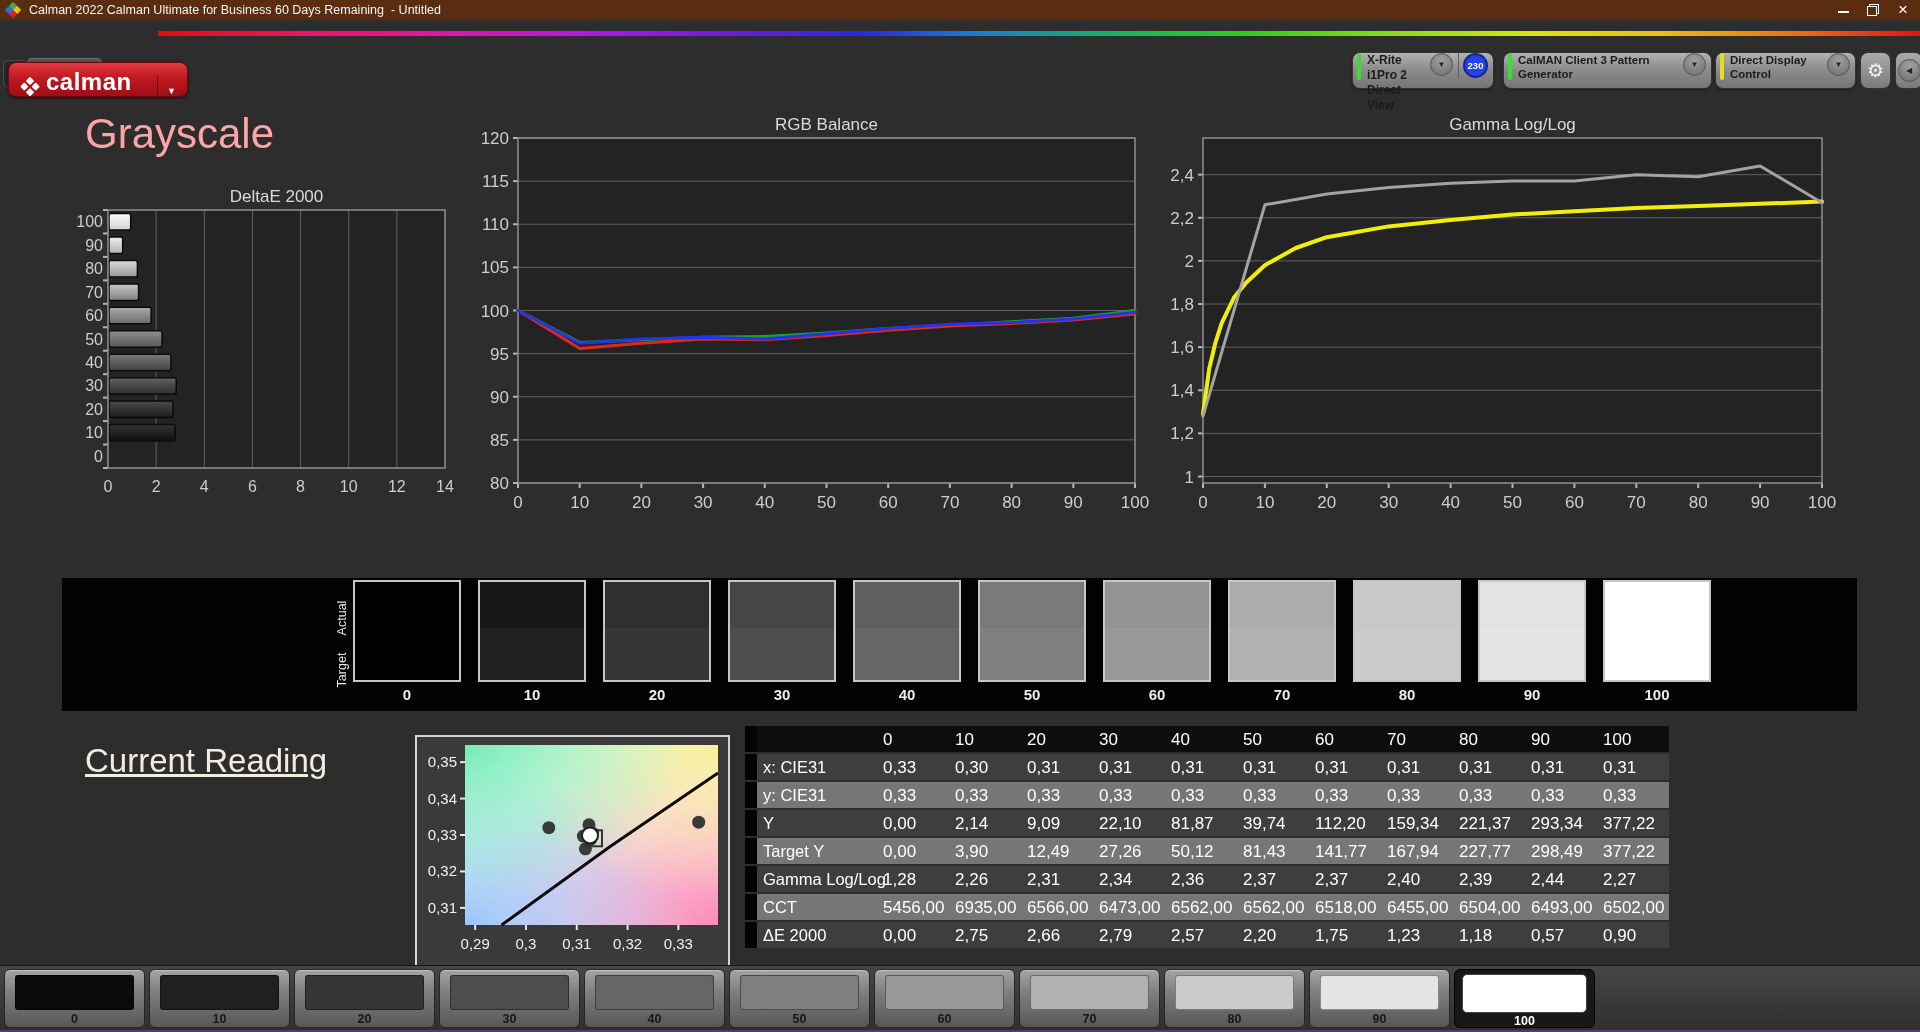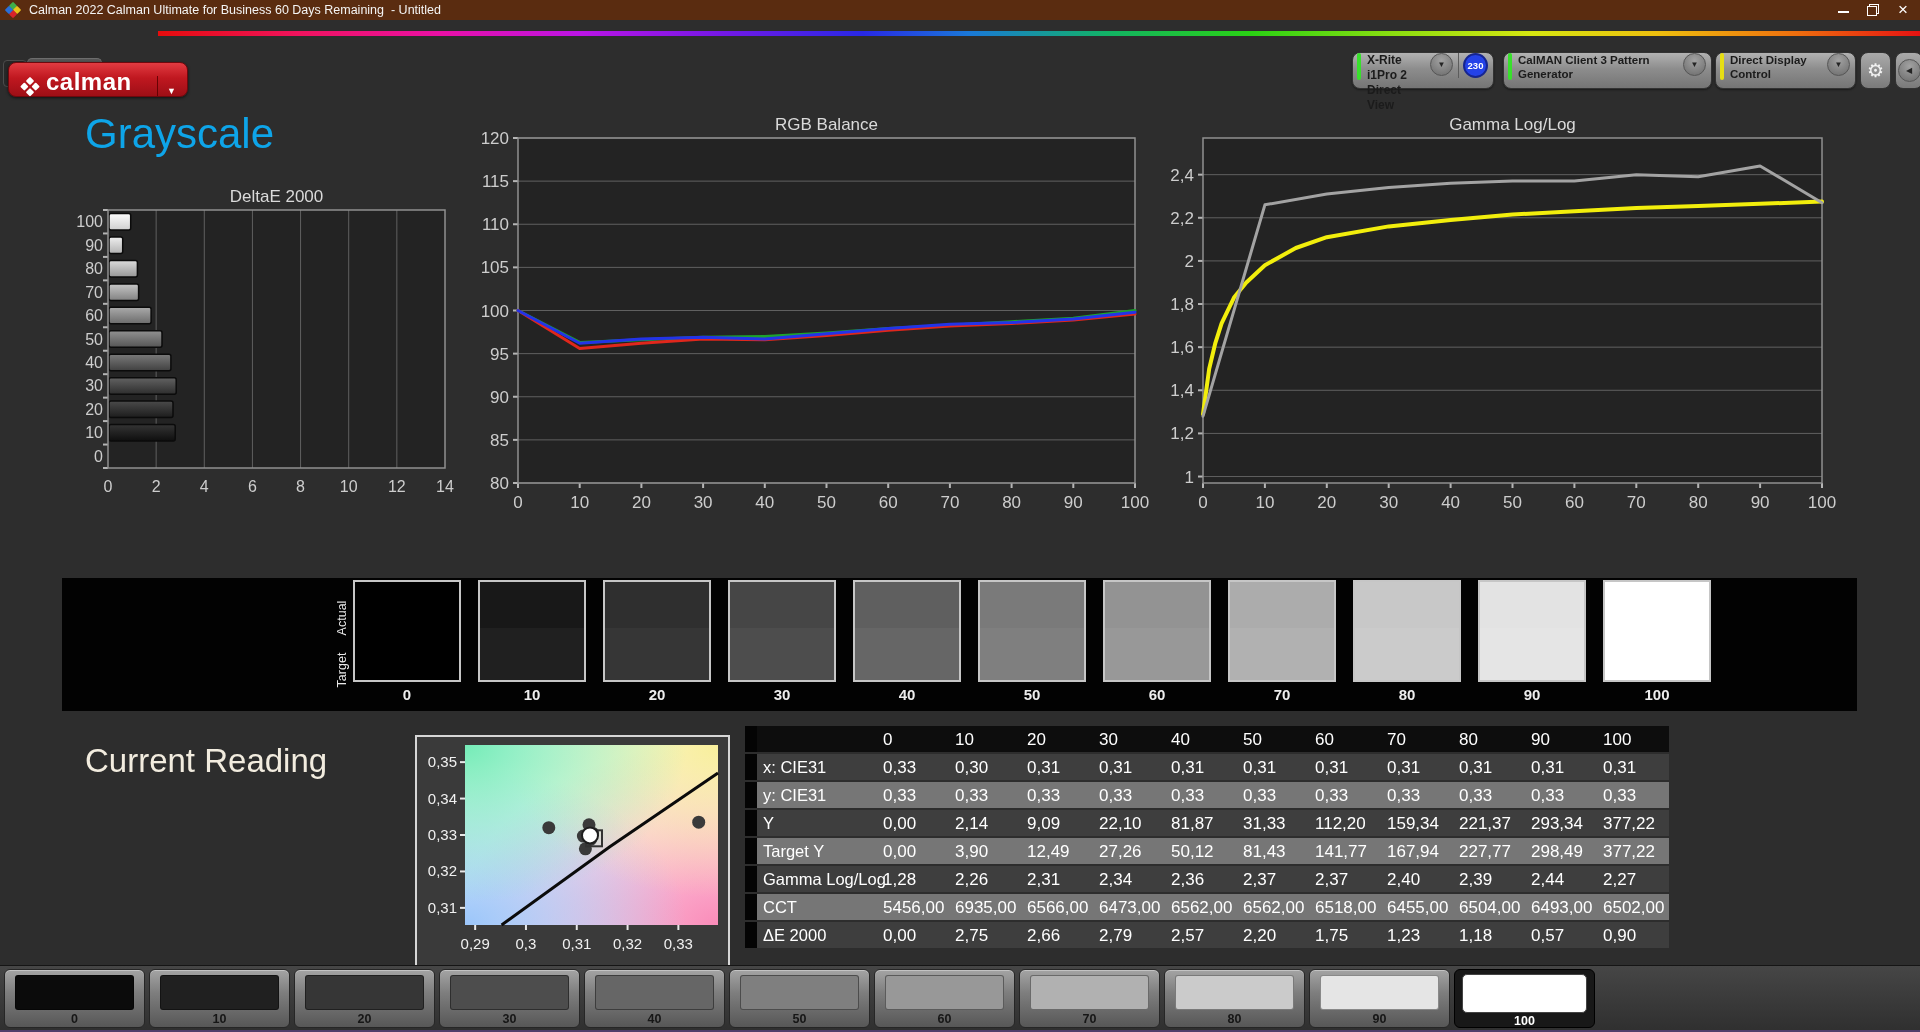--- a/index.html
+++ b/index.html
@@ -63,21 +63,21 @@
     margin-left:auto;margin-right:5px;flex:0 0 auto;}
   .tb-sep{width:1px;height:72%;background:#5c5c5c;margin:0 4px 0 0;flex:0 0 auto;}
   .badge{width:25px;height:25px;border-radius:50%;background:#2442e8;border:2px solid #16258f;color:#fff;
     font-size:9.5px;font-weight:bold;display:flex;align-items:center;justify-content:center;margin-right:5px;flex:0 0 auto;box-sizing:border-box;}
   .tb-btn{position:absolute;top:52px;height:37px;border-radius:8px;border:1px solid #333;
     background:linear-gradient(#aaaaaa,#7a7a7a);display:flex;align-items:center;justify-content:center;box-sizing:border-box;}
   #settings-btn{left:1860px;width:31px;color:#f2f2f2;font-size:19px;}
   #collapse-btn{left:1895px;width:28px;}
 
   
-  .page-title{position:absolute;left:85px;top:110px;font-size:42px;color:#0ea5e9;}
+  .page-title{position:absolute;left:85px;top:110px;font-size:42px;color:#fca5a5;}
   .chart{position:absolute;}
   #deltae-chart{left:60px;top:188px;width:400px;height:330px;}
   #rgb-chart{left:455px;top:108px;width:700px;height:405px;}
   #gamma-chart{left:1140px;top:108px;width:700px;height:405px;}
   .ticktext{fill:#cdcdcd;font-size:17px;}
   .ticktext2{fill:#cdcdcd;font-size:16px;}
   .charttitle{fill:#dadada;font-size:17px;}
   .cietick{fill:#f0f0f0;font-size:15px;}
 
   .stats{position:absolute;left:0;top:644px;width:1920px;height:38px;}
@@ -93,21 +93,21 @@
     transform:rotate(-90deg);}
   .rot.actual{top:33px;}
   .rot.target{top:85px;}
   .swatch{position:absolute;top:2px;width:108px;height:102px;border:2px solid #c6c6c6;box-sizing:border-box;}
   .sw-actual{height:47%;}
   .sw-target{height:53%;}
   .sw-label{position:absolute;top:104px;left:0;width:100%;text-align:center;color:#ededed;font-size:15px;font-weight:bold;}
 
   
   .current{position:absolute;left:85px;top:742px;}
-  .cr-title{font-size:33px;color:#f2ecdf;margin-bottom:10px;}
+  .cr-title{font-size:33px;color:#f2ecdf;margin-bottom:10px;text-decoration:underline;}
   .cr-line{font-size:26px;color:#ededed;margin-bottom:14px;}
 
   
   .cie{position:absolute;left:415px;top:735px;width:315px;height:232px;background:#3a3a3a;
     border:2px solid #d6d6d6;box-sizing:border-box;}
   .cie-plot{position:absolute;left:48px;top:8px;width:253px;height:180px;
     background:
       radial-gradient(ellipse at 0% 0%,rgba(110,235,180,.95),rgba(110,235,180,0) 62%),
       radial-gradient(ellipse at 100% 0%,rgba(248,238,150,.95),rgba(248,238,150,0) 60%),
       radial-gradient(ellipse at 0% 100%,rgba(150,195,250,.95),rgba(150,195,250,0) 62%),
@@ -574,21 +574,21 @@
       <div class="tcell">0,33</div>
     </div>
     <div class="trow dark">
       <div class="tedge"></div>
       <div class="tcell tlabel">Y</div>
       <div class="tcell">0,00</div>
       <div class="tcell">2,14</div>
       <div class="tcell">9,09</div>
       <div class="tcell">22,10</div>
       <div class="tcell">81,87</div>
-      <div class="tcell">31,33</div>
+      <div class="tcell">39,74</div>
       <div class="tcell">112,20</div>
       <div class="tcell">159,34</div>
       <div class="tcell">221,37</div>
       <div class="tcell">293,34</div>
       <div class="tcell">377,22</div>
     </div>
     <div class="trow light">
       <div class="tedge"></div>
       <div class="tcell tlabel">Target Y</div>
       <div class="tcell">0,00</div>

